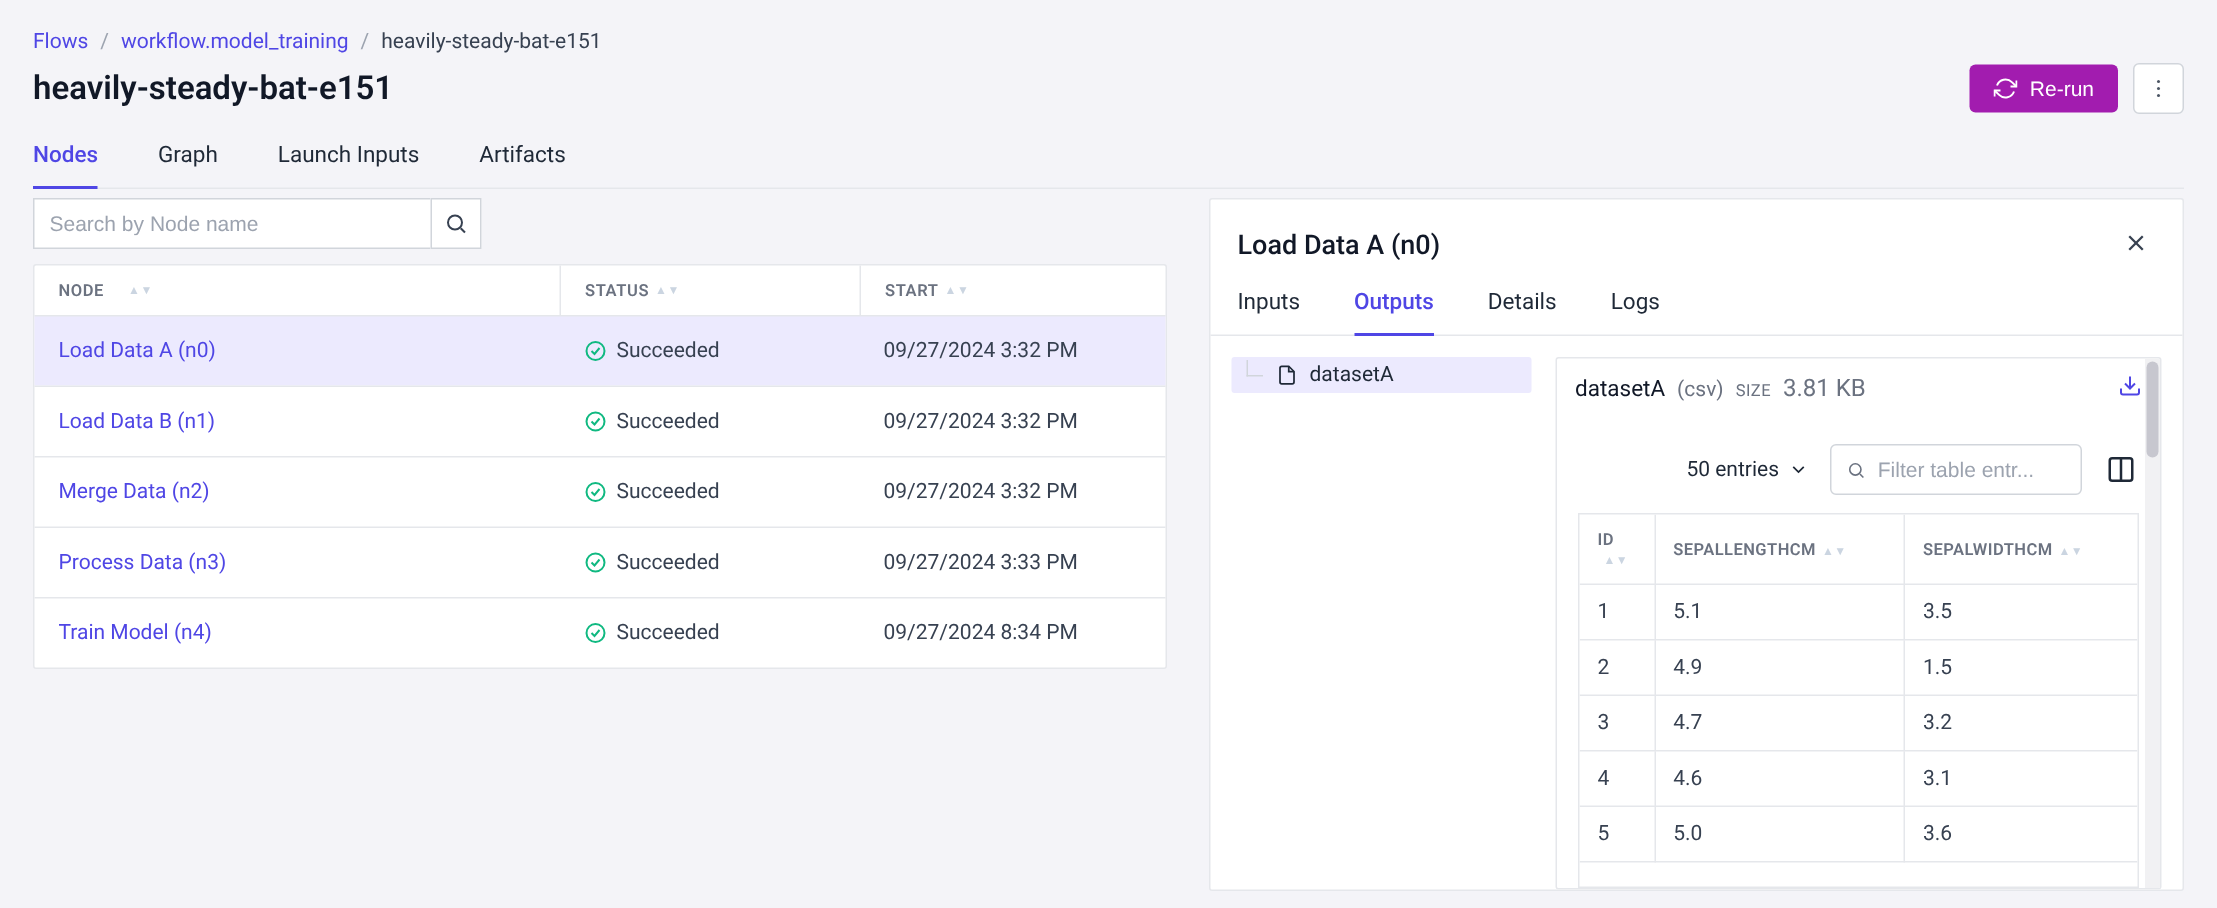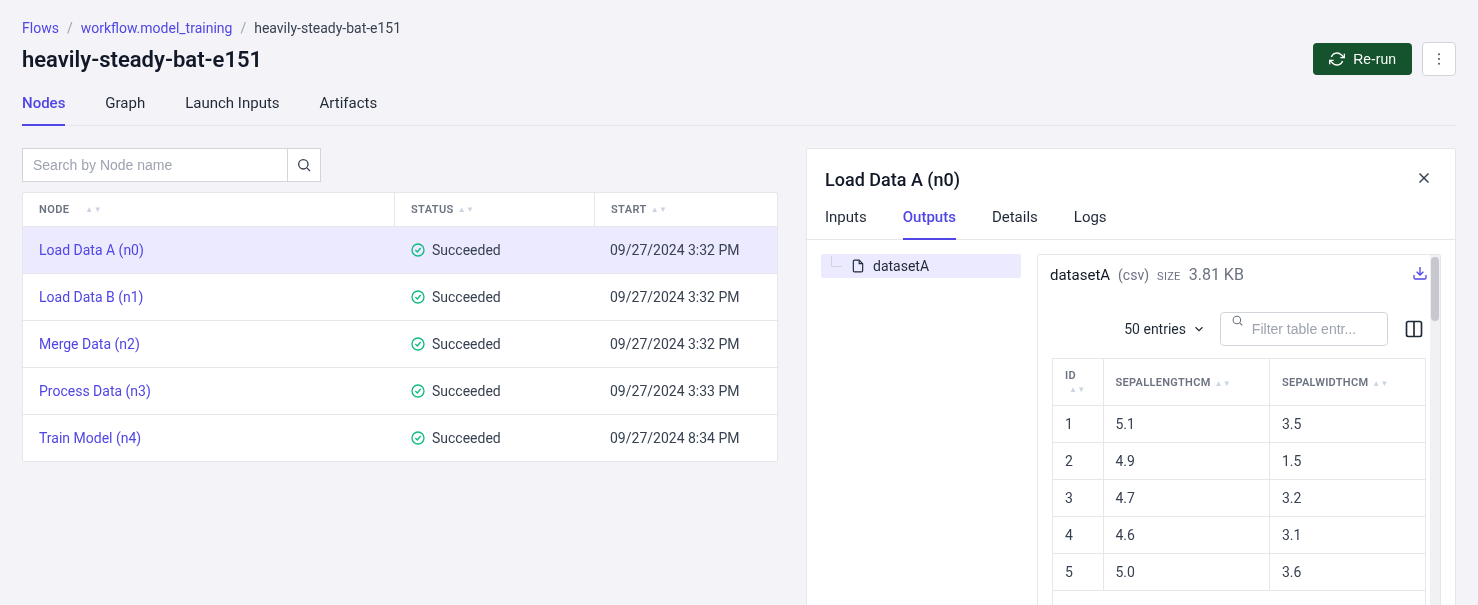--- a/index.html
+++ b/index.html
@@ -35,21 +35,21 @@
     align-items: center;
     margin-bottom: 18px;
   }
   .page-title {
     font-size: 22px;
     font-weight: 600;
     color: #111827;
   }
   .header-actions { display: flex; gap: 10px; align-items: center; }
   .rerun-btn {
-    background: #14532d;
+    background: #a21caf;
     color: #fff;
     border: none;
     border-radius: 4px;
     padding: 8px 16px;
     font-size: 14px;
     font-weight: 500;
     display: flex;
     align-items: center;
     gap: 8px;
     cursor: pointer;
@@ -64,21 +64,21 @@
     justify-content: center;
     cursor: pointer;
     color: #4b5563;
   }
 
   
   .tabs {
     display: flex;
     gap: 40px;
     border-bottom: 1px solid #e5e7eb;
-    margin-bottom: 22px;
+    margin-bottom: 6px;
   }
   .tab {
     padding: 0 0 12px 0;
     font-size: 15px;
     color: #1f2937;
     cursor: pointer;
     border-bottom: 2px solid transparent;
     margin-bottom: -1px;
   }
   .tab.active {
@@ -130,21 +130,21 @@
     color: #6b7280;
     font-weight: 600;
   }
   .nodes-head .ncell {
     padding: 10px 16px;
     display: flex;
     align-items: center;
     gap: 4px;
   }
   .ncell.node-col { flex: 0 0 350px; gap: 16px; }
-  .ncell.status-col { flex: 0 0 200px; border-left: 1px solid #e5e7eb; margin-left: 21px; }
+  .ncell.status-col { flex: 0 0 200px; border-left: 1px solid #e5e7eb; }
   .ncell.start-col { flex: 1; border-left: 1px solid #e5e7eb; }
   .nodes-body .nrow {
     display: flex;
     border-top: 1px solid #e5e7eb;
     cursor: pointer;
   }
   .nodes-body .nrow.selected { background: #eceafe; }
   .nodes-body .ncell {
     padding: 15px 16px;
     display: flex;
@@ -250,21 +250,21 @@
     align-items: center;
     justify-content: flex-end;
     gap: 14px;
     padding: 18px 14px 12px 14px;
   }
   .entries-dd {
     display: flex; align-items: center; gap: 6px;
     font-size: 14px; color: #1f2937; cursor: pointer;
   }
   .filter-wrap {
-    display: flex; 
+    display: flex; align-items: center;
     border: 1px solid #d1d5db;
     border-radius: 4px;
     padding: 0 10px;
     height: 34px;
     width: 168px;
     gap: 8px;
   }
   .filter-wrap input {
     border: none; outline: none; font-size: 14px; width: 100%;
     color: #1f2937;

